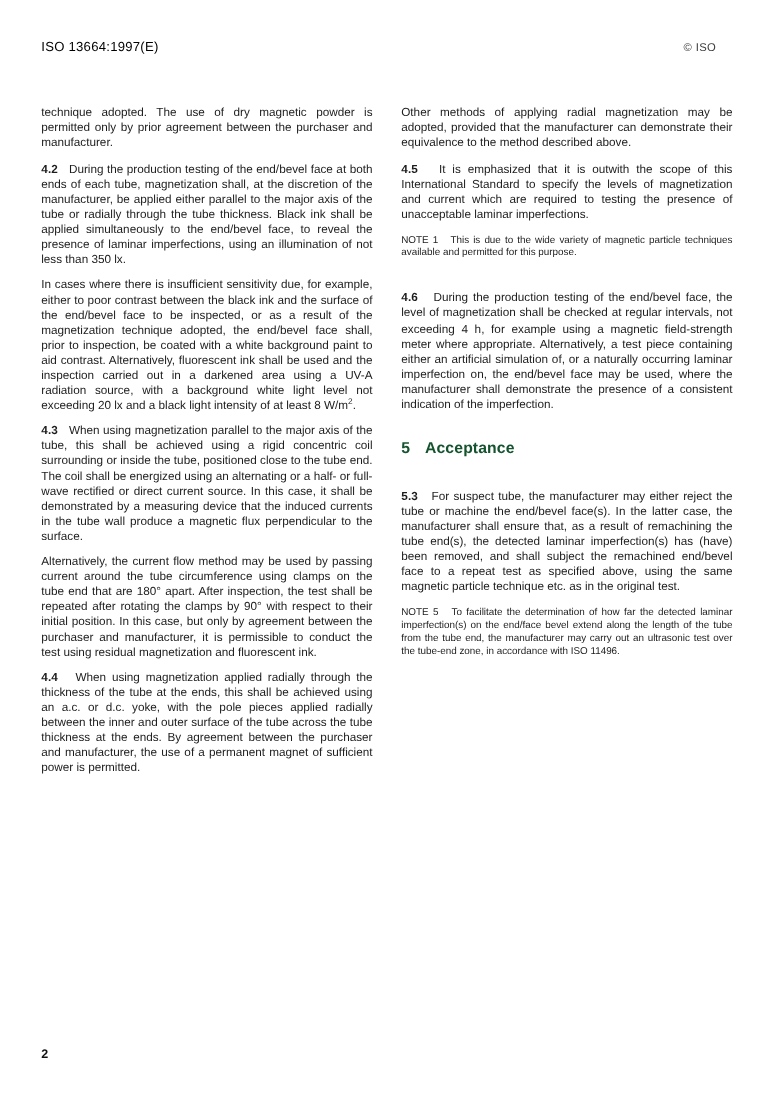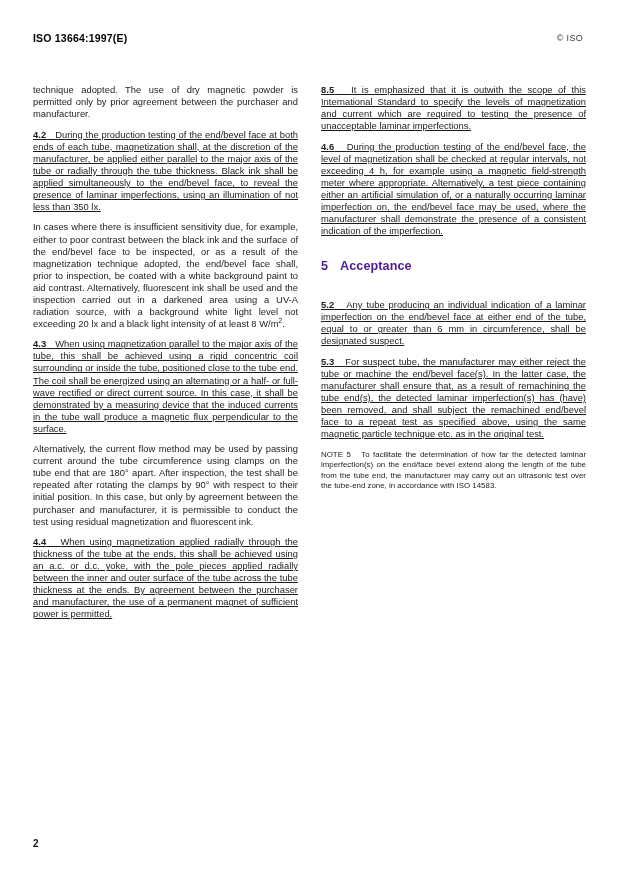--- a/index.html
+++ b/index.html
@@ -26,28 +26,28 @@
     top: 32px;
     left: 33px;
     right: 33px;
     height: 14px;
   }
   .std-ref {
     position: absolute;
     left: 0;
     top: 0;
     font-size: 10.5px;
-    font-weight: bold;
+    font-weight: normal;
     letter-spacing: 0.2px;
     color: #000;
     white-space: nowrap;
   }
   .copyright {
     position: absolute;
-    right: 3px;
+    right: 13px;
     top: 1px;
     font-size: 9px;
     color: #3a3a3a;
     white-space: nowrap;
     letter-spacing: 0.3px;
   }
   
   .columns {
     position: absolute;
     top: 84px;
@@ -68,21 +68,21 @@
     font-size: 9.4px;
     line-height: 12.05px;
     text-align: justify;
     text-justify: inter-word;
     color: #1c1c1c;
     hyphens: none;
   }
   p.body + p.body { margin-top: 8.5px; }
 
   
-  p.clause { margin-top: 25px; text-decoration: underline; }
+  p.clause { margin-top: 25px; }
   p.clause:first-child { margin-top: 0; }
 
   .num {
     font-weight: bold;
     letter-spacing: 0.1px;
   }
   .num::after {
     content: "\00a0\00a0\00a0";
   }
 
@@ -96,21 +96,21 @@
     content: "\00a0\00a0\00a0";
   }
 
   h2.heading {
     margin: 0;
     margin-top: 22px;
     margin-bottom: 14px;
     font-size: 12.6px;
     font-weight: bold;
     line-height: 15px;
-    color: #4c1d95;
+    color: #14532d;
     letter-spacing: 0.1px;
   }
   h2.heading .h-num {
     display: inline-block;
     min-width: 19px;
   }
 
   sup {
     font-size: 6.6px;
     vertical-align: super;
@@ -150,34 +150,35 @@
       <p class="body clause"><span class="num">4.3</span><span>When using magnetization parallel to the major axis of the tube, this shall be achieved using a rigid concentric coil surrounding or inside the tube, positioned close to the tube end. The coil shall be energized using an alternating or a half- or full-wave rectified or direct current source. In this case, it shall be demonstrated by a measuring device that the induced currents in the tube wall produce a magnetic flux perpendicular to the surface.</span></p>
 
       <p class="body">Alternatively, the current flow method may be used by passing current around the tube circumference using clamps on the tube end that are 180° apart. After inspection, the test shall be repeated after rotating the clamps by 90° with respect to their initial position. In this case, but only by agreement between the purchaser and manufacturer, it is permissible to conduct the test using residual magnetization and fluorescent ink.</p>
 
       <p class="body clause"><span class="num">4.4</span><span>When using magnetization applied radially through the thickness of the tube at the ends, this shall be achieved using an a.c. or d.c. yoke, with the pole pieces applied radially between the inner and outer surface of the tube across the tube thickness at the ends. By agreement between the purchaser and manufacturer, the use of a permanent magnet of sufficient power is permitted.</span></p>
 
     </div>
 
     <div class="col col-right">
 
+      <p class="body">Other methods of applying radial magnetization may be adopted, provided that the manufacturer can demonstrate their equivalence to the method described above.</p>
 
-      <p class="body clause"><span class="num">8.5</span><span>It is emphasized that it is outwith the scope of this International Standard to specify the levels of magnetization and current which are required to testing the presence of unacceptable laminar imperfections.</span></p>
+      <p class="body clause"><span class="num">4.5</span><span>It is emphasized that it is outwith the scope of this International Standard to specify the levels of magnetization and current which are required to testing the presence of unacceptable laminar imperfections.</span></p>
 
+      <p class="note"><span class="note-label">NOTE 1</span><span>This is due to the wide variety of magnetic particle techniques available and permitted for this purpose.</span></p>
 
 
       <p class="body clause"><span class="num">4.6</span><span>During the production testing of the end/bevel face, the level of magnetization shall be checked at regular intervals, not exceeding 4 h, for example using a magnetic field-strength meter where appropriate. Alternatively, a test piece containing either an artificial simulation of, or a naturally occurring laminar imperfection on, the end/bevel face may be used, where the manufacturer shall demonstrate the presence of a consistent indication of the imperfection.</span></p>
 
       <h2 class="heading"><span class="h-num">5</span><span>Acceptance</span></h2>
 
 
-      <p class="body clause"><span class="num">5.2</span><span>Any tube producing an individual indication of a laminar imperfection on the end/bevel face at either end of the tube, equal to or greater than 6 mm in circumference, shall be designated suspect.</span></p>
 
       <p class="body clause"><span class="num">5.3</span><span>For suspect tube, the manufacturer may either reject the tube or machine the end/bevel face(s). In the latter case, the manufacturer shall ensure that, as a result of remachining the tube end(s), the detected laminar imperfection(s) has (have) been removed, and shall subject the remachined end/bevel face to a repeat test as specified above, using the same magnetic particle technique etc. as in the original test.</span></p>
 
-      <p class="note"><span class="note-label">NOTE 5</span><span>To facilitate the determination of how far the detected laminar imperfection(s) on the end/face bevel extend along the length of the tube from the tube end, the manufacturer may carry out an ultrasonic test over the tube-end zone, in accordance with ISO 14583.</span></p>
+      <p class="note"><span class="note-label">NOTE 5</span><span>To facilitate the determination of how far the detected laminar imperfection(s) on the end/face bevel extend along the length of the tube from the tube end, the manufacturer may carry out an ultrasonic test over the tube-end zone, in accordance with ISO 11496.</span></p>
 
     </div>
   </div>
 
   <div class="folio">2</div>
 
 </div>
 
 </body></html>

